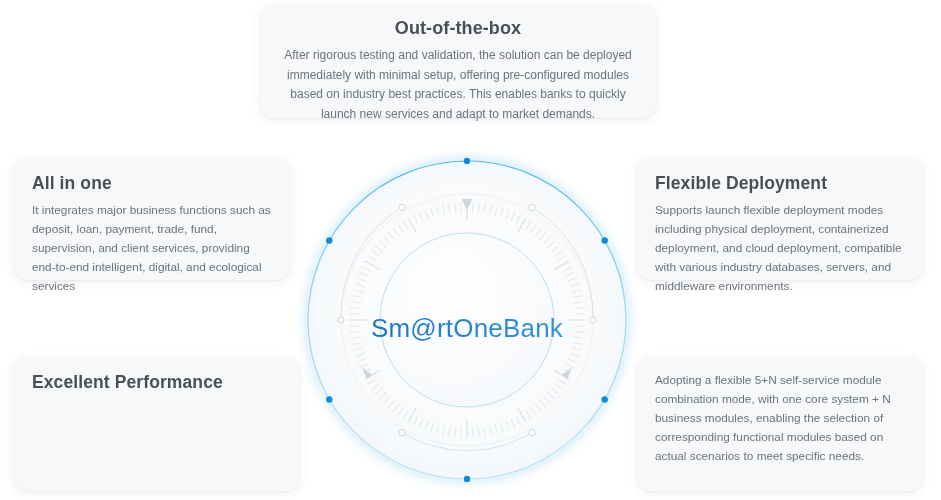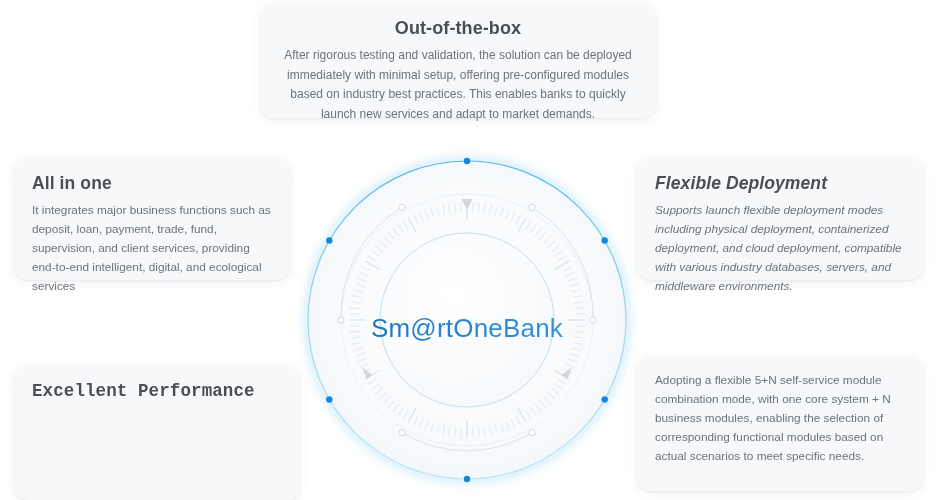--- a/index.html
+++ b/index.html
@@ -37,22 +37,22 @@
   .align-right{text-align:left;}
   .align-left{text-align:left;}
   .align-center{text-align:center;}
 
   
   #card-out-of-the-box{left:260px;top:4px;width:396px;height:114px;padding-top:12px;}
   #card-out-of-the-box .title{font-size:18px;margin-bottom:6px;}
   #card-out-of-the-box .body{font-size:12px;line-height:1.63;}
 
   #card-all-in-one{left:14px;top:158px;width:276px;height:122px;}
-  #card-flexible-deployment{left:637px;top:158px;width:286px;height:122px;font-style:italic;}
-  #card-excellent-performance{left:14px;top:366px;width:286px;height:134px;font-family:Liberation Mono, monospace;}
+  #card-flexible-deployment{left:637px;top:158px;width:286px;height:122px;}
+  #card-excellent-performance{left:14px;top:357px;width:286px;height:134px;}
   #card-modular-combination{left:637px;top:357px;width:286px;height:134px;}
 
   
   #center-graphic{
     position:absolute;
     left:292px;top:145px;
     width:350px;height:350px;
   }
   #center-graphic svg{display:block;}
 

